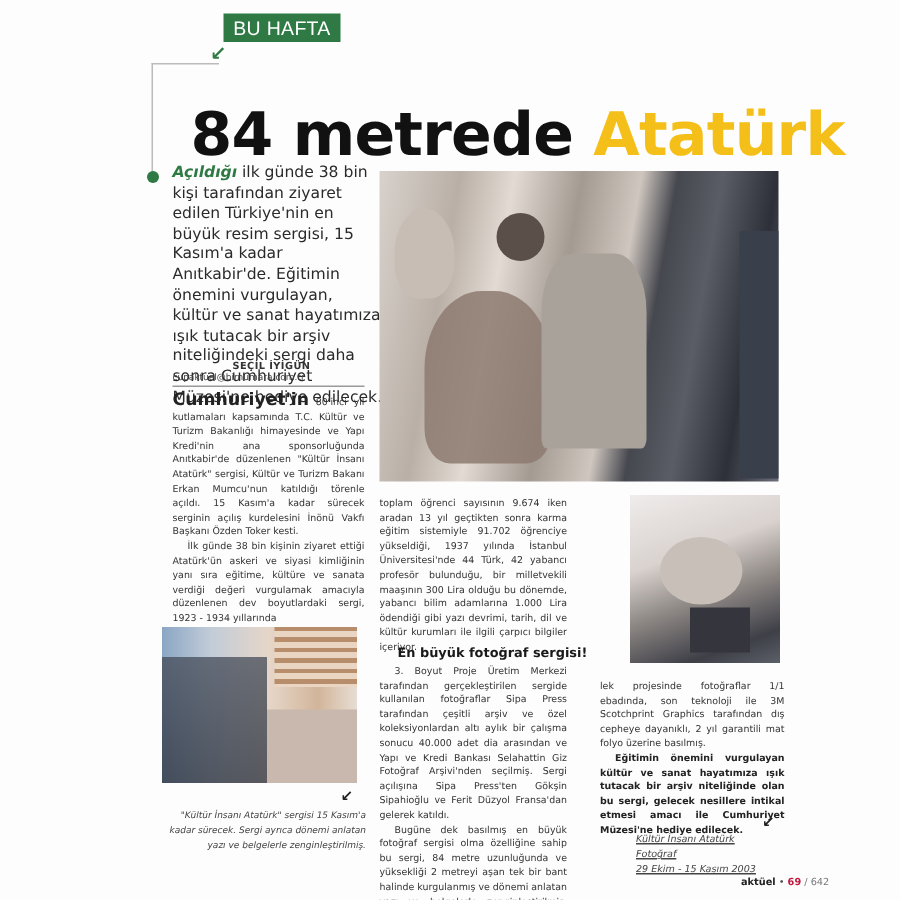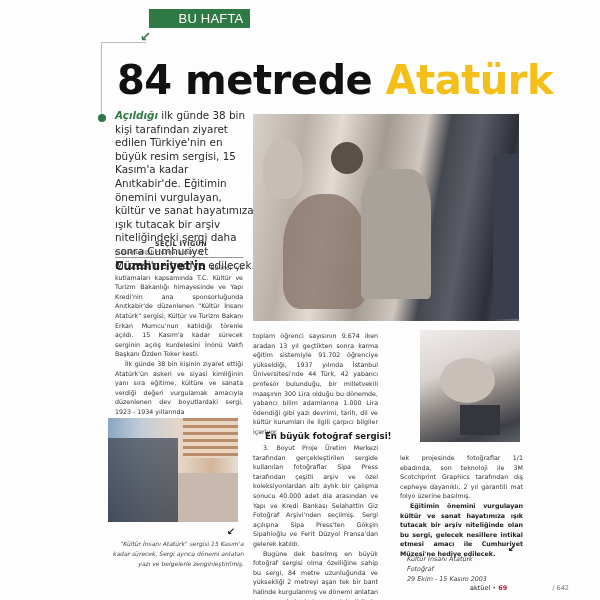--- a/index.html
+++ b/index.html
@@ -1,20 +1,20 @@
 <!DOCTYPE html>
 <html><head>
 <meta charset="utf-8">
 <style>
   html, body { margin:0; padding:0; background:#fff; }
   body { width:600px; height:600px; position:relative; overflow:hidden; font-family:"DejaVu Sans", sans-serif; color:#222; }
   .page { position:absolute; left:0; top:0; width:600px; height:600px; background:#fdfdfd; }
 
   .tag { position:absolute; left:149px; top:9px; width:78px; height:19px; background:#2f7a44; color:#fff;
-         font-family:"Liberation Sans", sans-serif; font-size:13px; line-height:19px; text-align:center; letter-spacing:0.2px;padding-left:23px; }
+         font-family:"Liberation Sans", sans-serif; font-size:13px; line-height:19px; text-align:center; letter-spacing:0.2px; }
   .tag-arrow { position:absolute; left:140px; top:30px; color:#2f7a44; font-size:13px; font-weight:bold; line-height:13px; }
   .frame-top { position:absolute; left:101px; top:42px; width:45px; height:1px; background:#bbb; }
   .frame-left { position:absolute; left:101px; top:42px; width:1px; height:80px; background:#bbb; }
 
   .headline { position:absolute; left:111px; top:50px; font-family:"DejaVu Sans", sans-serif; font-weight:bold;
               font-size:40px; line-height:48px; letter-spacing:-0.5px; white-space:nowrap; }
   .headline .dark { color:#111; }
   .headline .accent { color:#f5bf19; }
 
   .dot { position:absolute; left:98px; top:114px; width:8px; height:8px; border-radius:50%; background:#2f7a44; }
@@ -54,38 +54,38 @@
   .photo-left { position:absolute; left:108px; top:418px; width:130px; height:104px; overflow:hidden;
                 background:linear-gradient(90deg,#8aa6c4 0%,#c2ccd8 25%,#e6d6c8 55%,#d2b59a 80%,#e7ddd4 100%); }
   .photo-left .crowd { position:absolute; left:0; top:20px; width:70px; height:84px; background:linear-gradient(180deg,#444b58,#2a2f3a); opacity:0.75; }
   .photo-left .ceiling { position:absolute; left:75px; top:0; width:55px; height:40px; background:repeating-linear-gradient(180deg,#b88d6b 0,#b88d6b 3px,#e9d5c2 3px,#e9d5c2 7px); }
   .photo-left .floor { position:absolute; left:70px; top:55px; width:60px; height:50px; background:#c9b8ae; }
 
   .cap-arrow-l { position:absolute; left:227px; top:526px; font-size:10px; font-weight:bold; color:#222; }
   .caption-left { position:absolute; left:110px; top:539px; width:134px; font-size:6px; line-height:9.8px;
                   font-style:italic; color:#444; text-align:right; }
   .cap-arrow-r { position:absolute; left:508px; top:543px; font-size:10px; font-weight:bold; color:#222; }
-  .caption-right { position:absolute; left:407px; top:555px; width:120px; font-size:6.4px; line-height:9.8px; font-style:italic; color:#444; }
+  .caption-right { position:absolute; left:424px; top:555px; width:120px; font-size:6.4px; line-height:9.8px; font-style:italic; color:#444;text-decoration:underline; }
 
   .folio { position:absolute; left:470px; top:584px; font-size:6.5px; color:#555; white-space:nowrap; }
-  .folio .mag { font-weight:normal; color:#222; }
+  .folio .mag { font-weight:bold; color:#222;margin-left:24px; }
   .folio .pg { color:#c2183f; font-weight:bold; }
-  .folio .issue { color:#777;padding-left:43px; }
+  .folio .issue { color:#777; }
 </style>
 </head>
 <body>
 
 <div class="page">
 
   <div class="tag">BU HAFTA</div>
   <div class="tag-arrow">↙</div>
   <div class="frame-top"></div>
   <div class="frame-left"></div>
 
-  <h1 class="headline" style="margin:6px;">
+  <h1 class="headline" style="margin:16px;">
     <span class="dark">84 metrede</span>
     <span class="accent">Atatürk</span>
   </h1>
 
   <div class="dot"></div>
   <div class="lead">
     <b>Açıldığı</b><span> ilk günde 38 bin kişi tarafından ziyaret edilen Türkiye'nin en büyük resim sergisi, 15 Kasım'a kadar Anıtkabir'de. Eğitimin önemini vurgulayan, kültür ve sanat hayatımıza ışık tutacak bir arşiv niteliğindeki sergi daha sonra Cumhuriyet Müzesi'ne hediye edilecek.</span>
   </div>
 
   <div class="byline-name">SEÇİL İYİGÜN</div>

